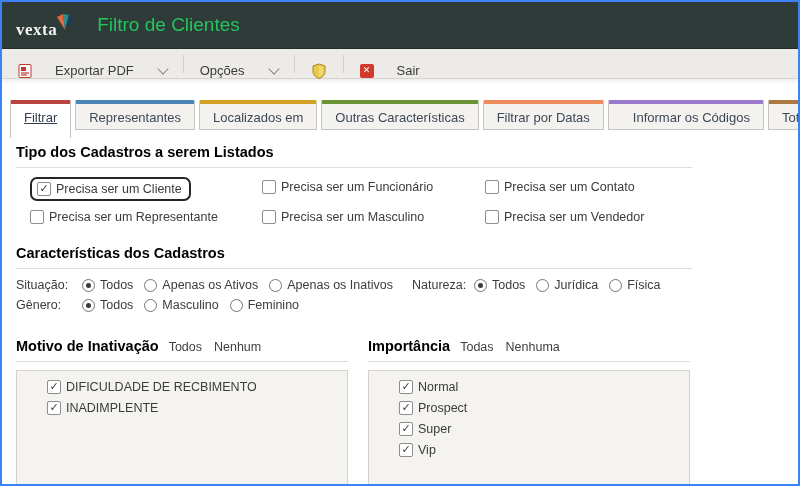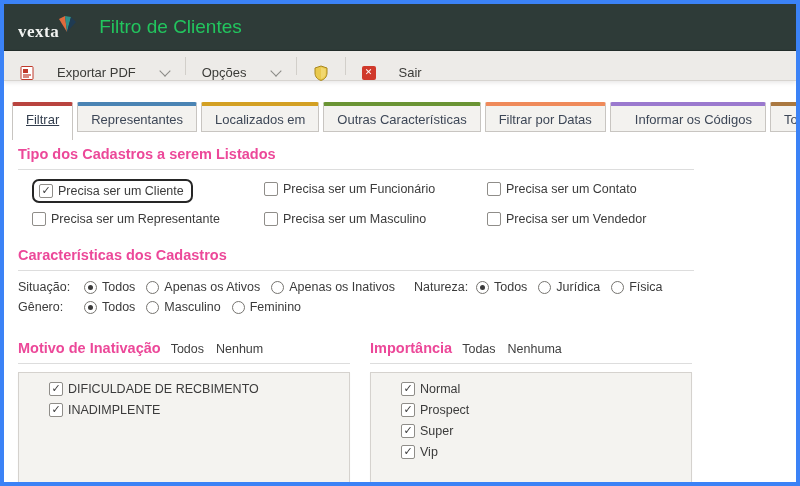--- a/index.html
+++ b/index.html
@@ -1,18 +1,18 @@
 <!DOCTYPE html>
 <html><head>
 <meta charset="utf-8">
 <style>
   html,body{margin:0;padding:0;background:#fff;}
   .page{
     position:relative;width:800px;height:486px;box-sizing:border-box;
-    border:4px solid #3b82f6;background:#ffffff;overflow:hidden;
+    border:2px solid #3b82f6;background:#ffffff;overflow:hidden;
     font-family:"Liberation Sans",sans-serif;color:#3b3b3b;
   }
   
   .header{
     height:46px;background:#2e3b38;display:flex;align-items:center;
     padding-left:14px;border-bottom:1px solid #222c2a;
   }
   .logo{display:flex;align-items:flex-end;margin-right:22px;}
   .logo-text{
     font-family:"Liberation Serif",serif;font-weight:bold;font-size:17px;
@@ -48,21 +48,21 @@
     white-space:nowrap;
   }
   .tab.active{background:#ffffff;height:38px;border-bottom:none;color:#333e4e;}
   .t0{border-top-color:#b9443f;text-decoration:underline;} .t1{border-top-color:#4a84b4;}
   .t2{border-top-color:#d3a023;} .t3{border-top-color:#6a9434;}
   .t4{border-top-color:#ef8a5a;} .t5{border-top-color:#9a79ce;padding-left:24px;}
   .t6{border-top-color:#aa7840;}
   
   .content{padding:6px 14px 0 14px;font-size:12.5px;}
   h3.sec{
-    margin:0;padding:0 0 7px 0;font-size:14.5px;font-weight:bold;color:#ec4899;
+    margin:0;padding:0 0 7px 0;font-size:14.5px;font-weight:bold;color:#000000;
   }
   .sec-rule{border-bottom:1px solid #ddd;}
   .w-wide{width:676px;}
   
   .cb{
     box-sizing:border-box;display:inline-flex;width:14px;height:14px;flex:0 0 14px;
     background:#fff;border:1px solid #8f8d89;border-radius:2px;
     align-items:center;justify-content:center;
   }
   .cb.checked::after{

